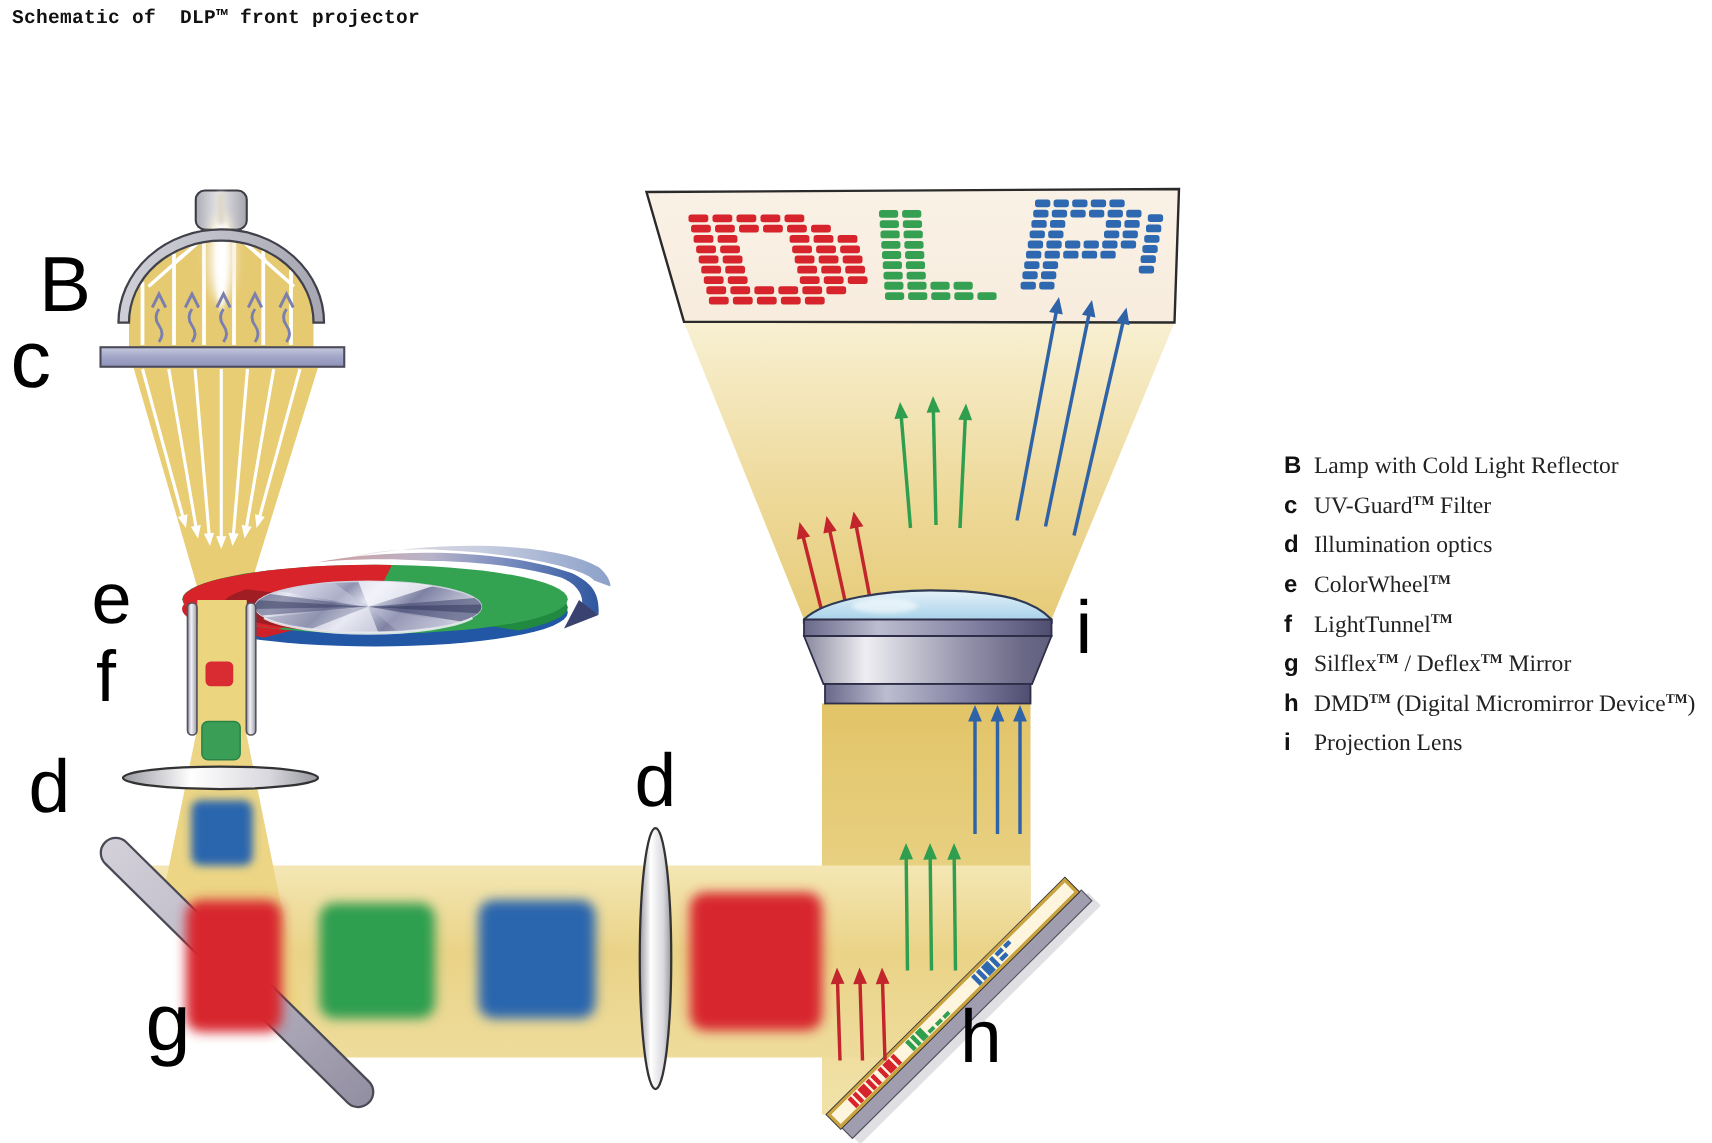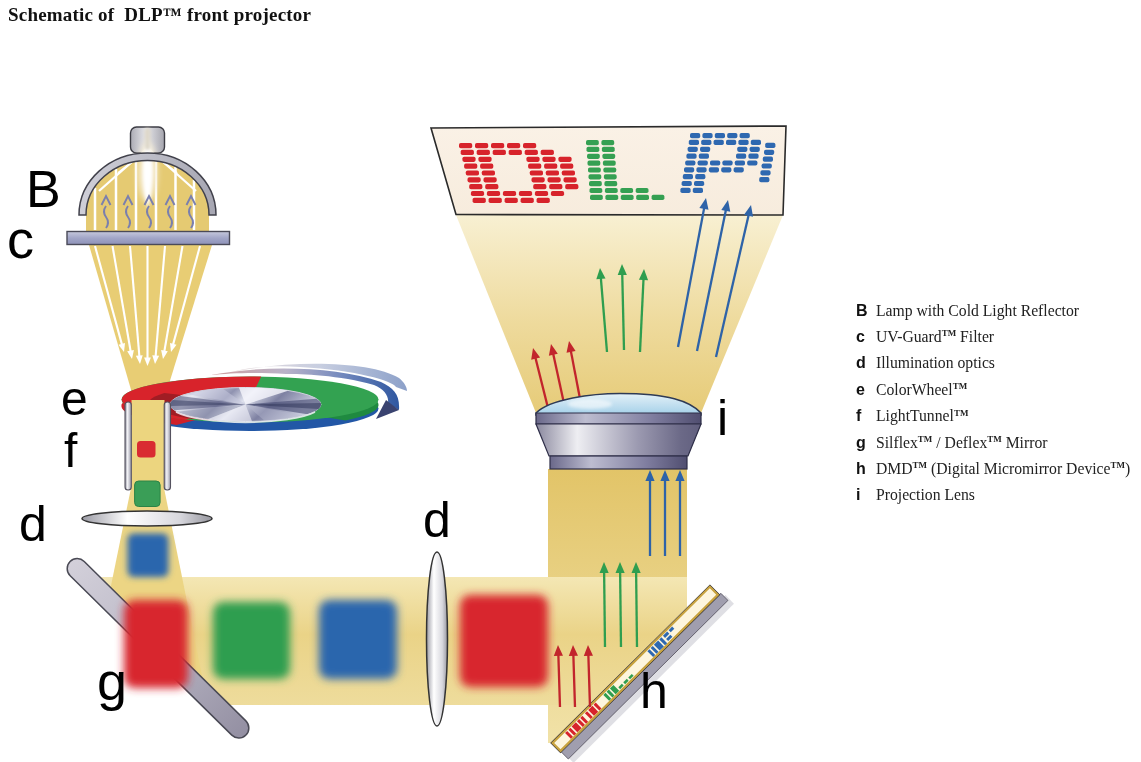--- a/index.html
+++ b/index.html
@@ -1,15 +1,15 @@
 <!DOCTYPE html>
 <html><head><meta charset="utf-8">
 <style>
 html,body{margin:0;padding:0;background:#fff;width:1141px;height:762px;overflow:hidden}
-#ttl{position:absolute;left:8px;top:4px;font-family:Liberation Serif, serif;font-weight:bold;font-size:19px;color:#111;letter-spacing:0.2px}
+#ttl{position:absolute;left:8px;top:4px;font-family:Liberation Mono, monospace;font-weight:bold;font-size:13px;color:#111;letter-spacing:0.2px}
 svg{position:absolute;left:0;top:0}
 </style></head>
 <body>
 <svg width="1141" height="762" viewBox="0 0 1141 762">
 <defs>
 <linearGradient id="coneBig" x1="0" y1="0" x2="0" y2="1">
  <stop offset="0" stop-color="#f8f0d2"></stop>
         <stop offset="0.55" stop-color="#eeda9c"></stop>
         <stop offset="1" stop-color="#e6cb78"></stop>
 </linearGradient>

